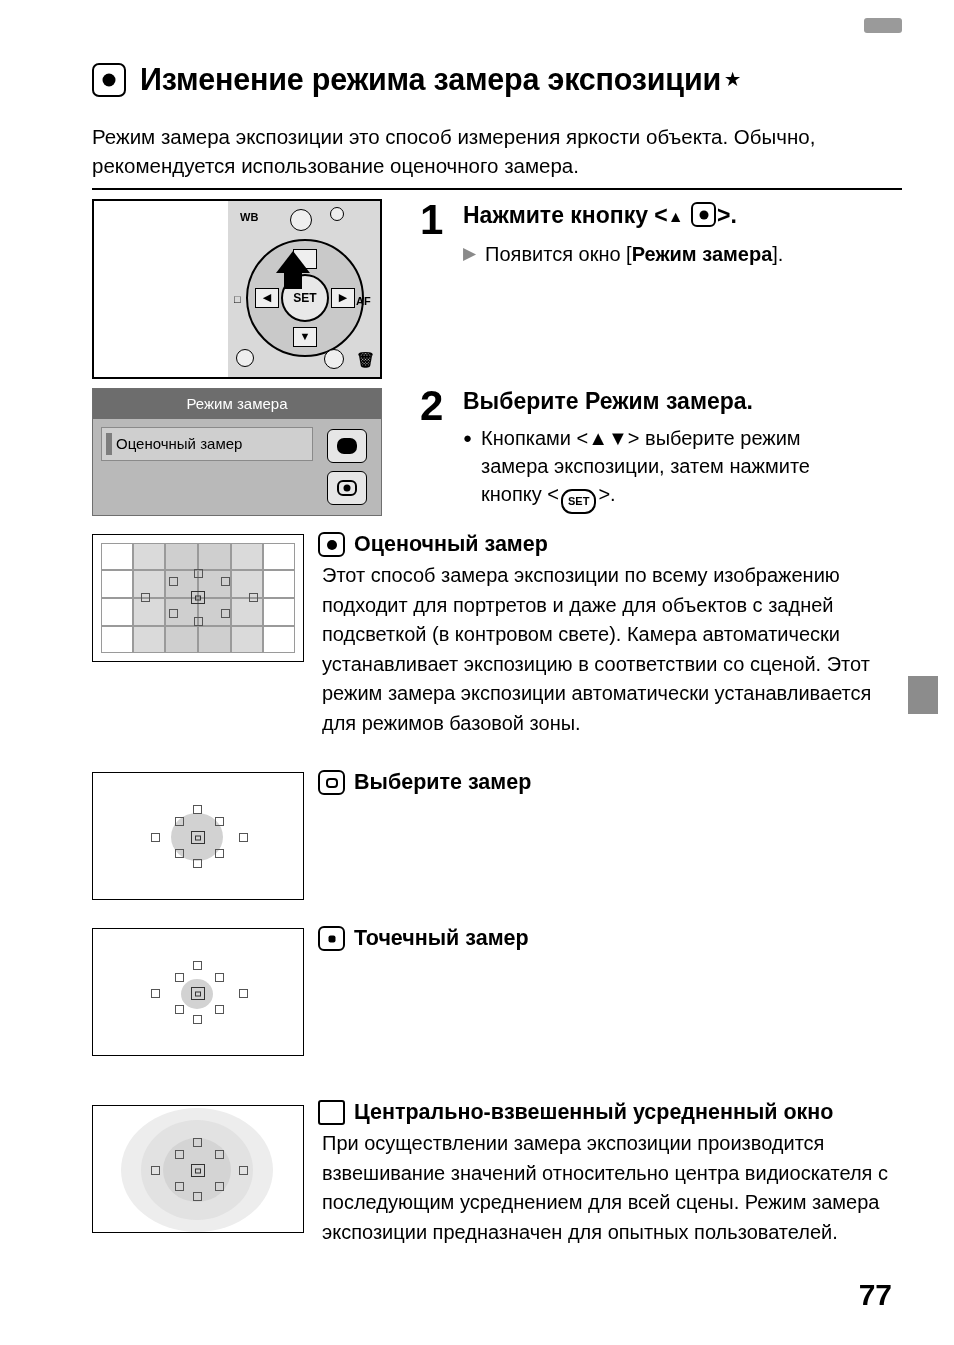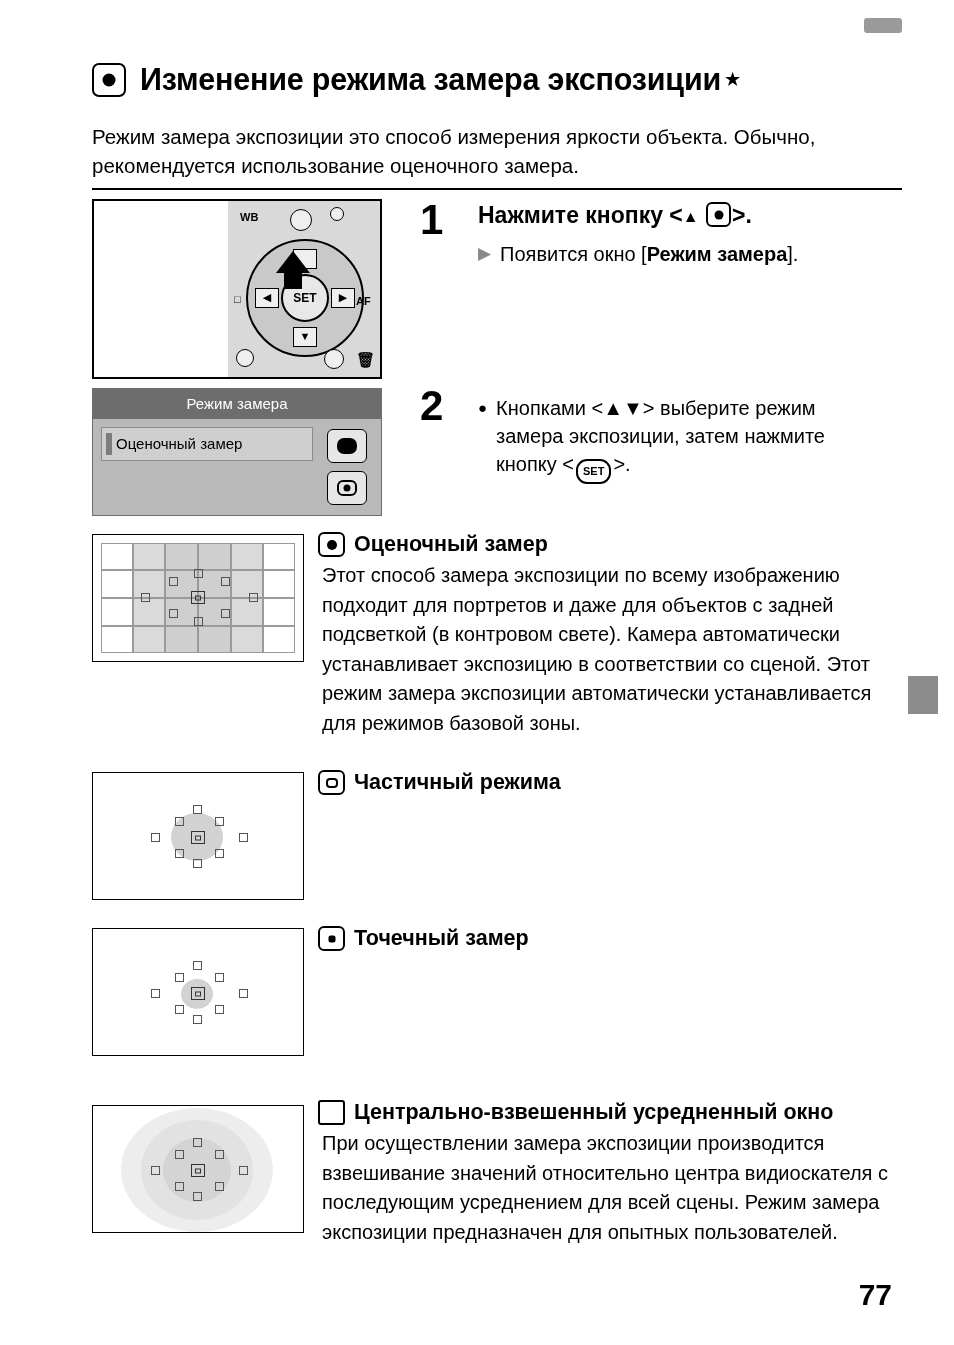--- a/index.html
+++ b/index.html
@@ -107,21 +107,21 @@
     display: flex;
   }
   .step-num {
     font-size: 42px;
     font-weight: bold;
     line-height: 40px;
     width: 34px;
     flex: 0 0 auto;
   }
   .step-body {
-    margin-left: 24px;
+    margin-left: 9px;
   }
   .step-title {
     font-size: 23px;
     font-weight: bold;
     line-height: 30px;
   }
   .step-sub {
     font-size: 20px;
     line-height: 28px;
     margin-top: 8px;
@@ -520,20 +520,21 @@
         <span class="ring filled"></span>
       </div>
     <div class="lcd-icon i2">
         <span class="ring dotc"></span>
       </div>
   </div>
 
   <div class="step" style="left:420px; top:386px; width:480px;">
     <div class="step-num">2</div>
     <div class="step-body">
+      <div class="step-title">Выберите Режим замера.</div>
       <div class="step-sub">
         <span class="bullet-dot">●</span>
         <span>
           <span>Кнопками &lt;</span><b>▲▼</b><span>&gt; выберите режим</span><br>
           <span>замера экспозиции, затем нажмите</span><br>
           <span>кнопку &lt;</span><span class="key-set">SET</span><span>&gt;.</span>
         </span>
       </div>
     </div>
   </div>
@@ -582,21 +583,21 @@
     <div class="afpt" style="left:122px; top:44px;"></div>
     <div class="afpt" style="left:122px; top:76px;"></div>
     <div class="afpt" style="left:146px; top:60px;"></div>
     <div class="afpt" style="left:100px; top:32px;"></div>
     <div class="afpt" style="left:100px; top:86px;"></div>
   </div>
 
   <div class="sect" style="top:770px;">
     <h3>
       <span class="mini-icon partial"></span>
-      <span>Частичный режима</span>
+      <span>Выберите замер</span>
     </h3>
   </div>
 
   <div class="meter-fig f3">
     <div class="circle-blob" style="left:88px; top:50px; width:32px; height:30px; background:#d2d2d2;"></div>
     <div class="afpt" style="left:58px;  top:60px;"></div>
     <div class="afpt" style="left:82px;  top:44px;"></div>
     <div class="afpt" style="left:82px;  top:76px;"></div>
     <div class="afpt c" style="left:98px; top:58px;"></div>
     <div class="afpt" style="left:122px; top:44px;"></div>

